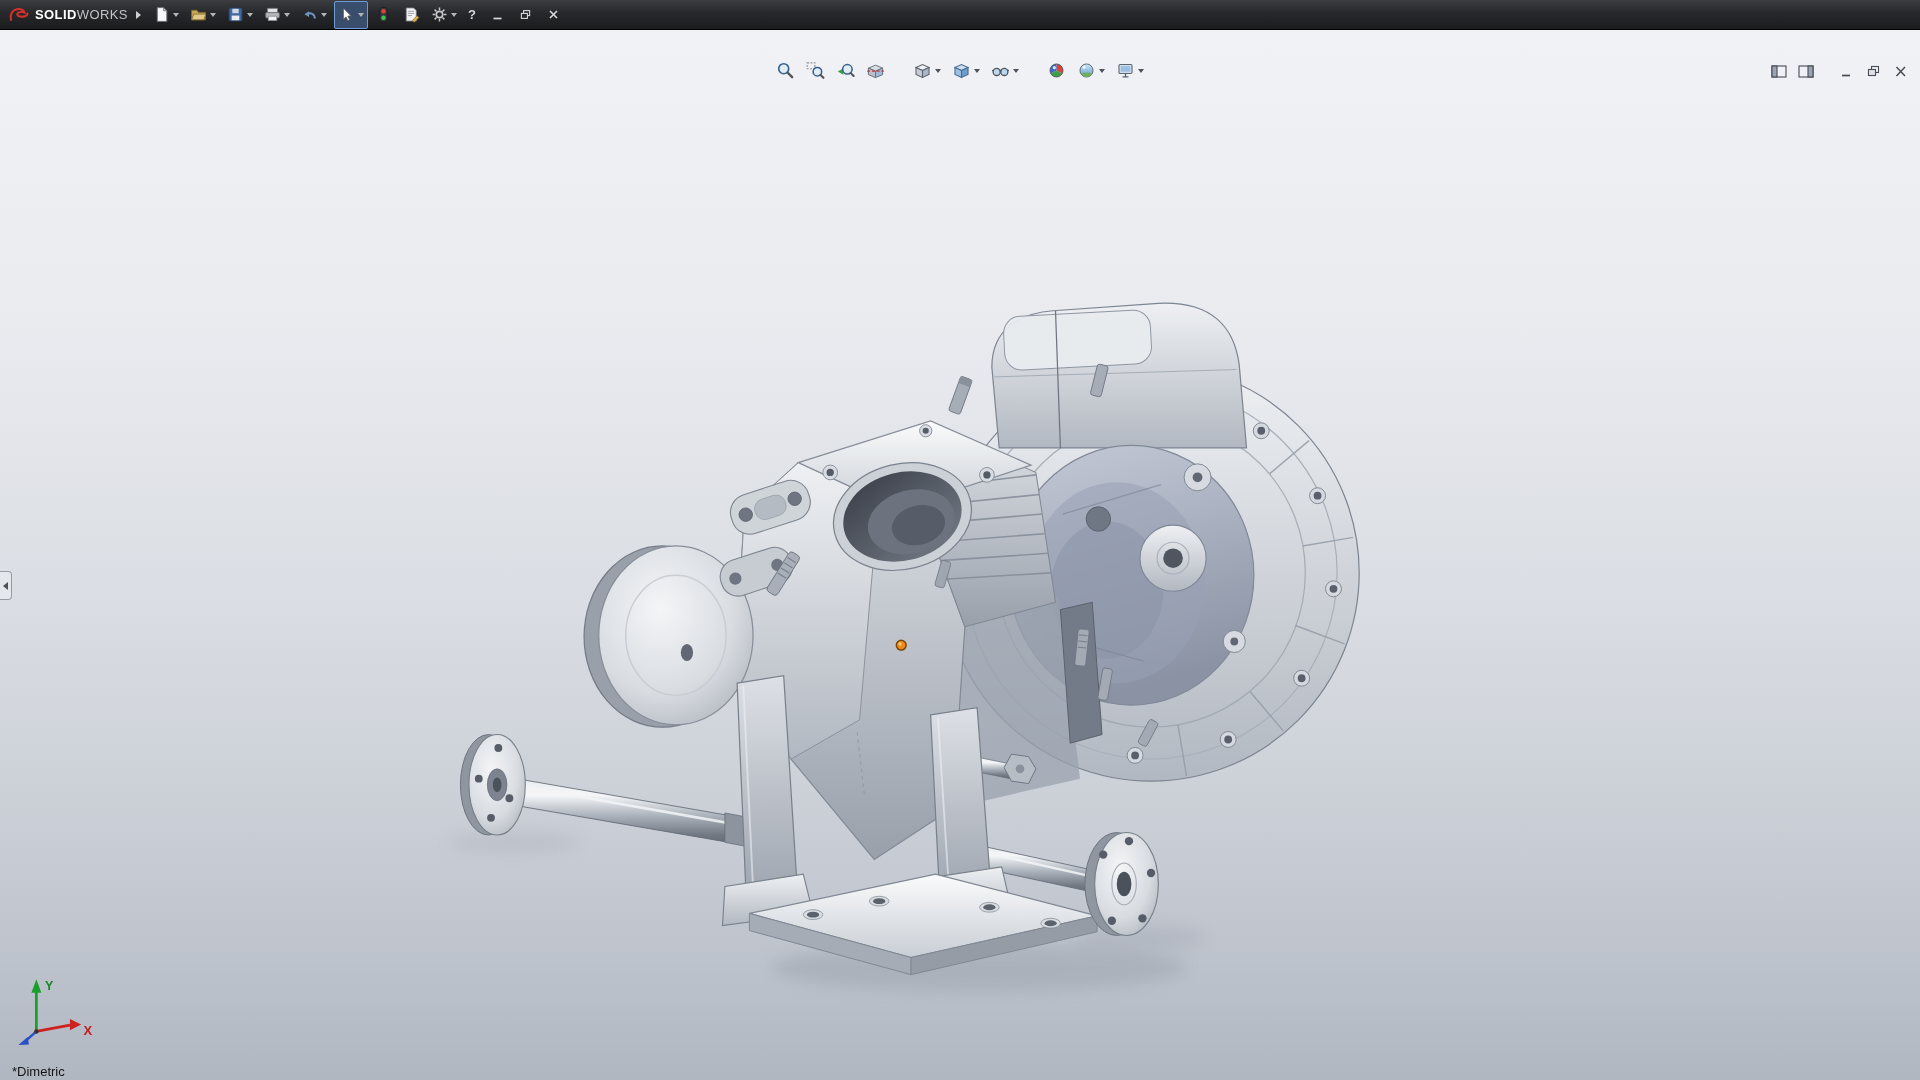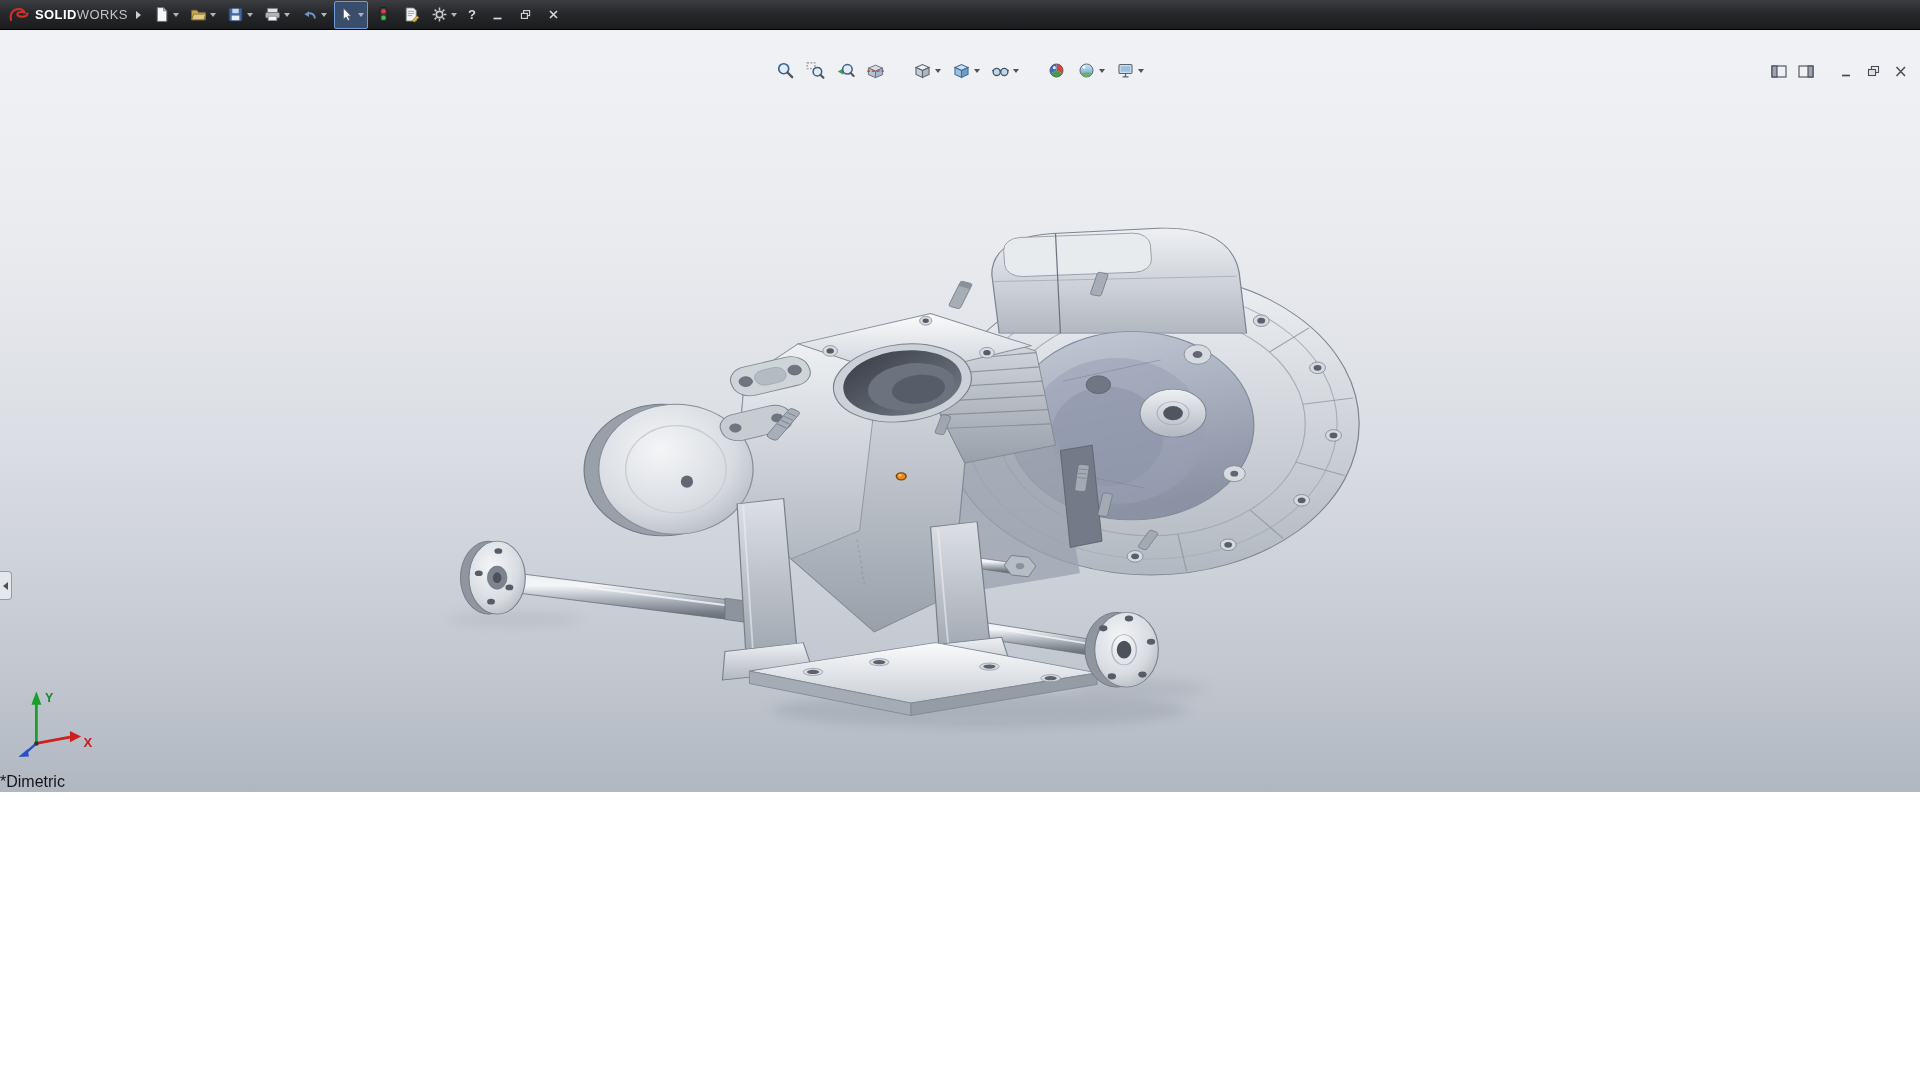--- a/index.html
+++ b/index.html
@@ -1,17 +1,17 @@
 <!DOCTYPE html>
 <html><head>
 <meta charset="utf-8">
 <style>
   html,body{margin:0;padding:0;width:1920px;height:1080px;overflow:hidden;
     font-family:"Liberation Sans","DejaVu Sans",sans-serif;}
-  .app{position:relative;width:1920px;height:792px;background:#6d28d9;}
+  .app{position:relative;width:1920px;height:1080px;background:#6d28d9;}
 
   
   .titlebar{position:relative;z-index:20;height:29px;display:flex;align-items:center;
     background:linear-gradient(180deg,#3c3d40 0%,#27282b 45%,#1b1c1e 100%);
     border-bottom:1px solid #000;color:#d8d9da;font-size:12px;}
   .brand{display:flex;align-items:center;gap:5px;padding:0 4px 0 8px;}
   .brand-text{font-size:13px;letter-spacing:.4px;white-space:nowrap;}
   .brand-text .b{font-weight:bold;color:#ffffff;}
   .brand-text .l{font-weight:normal;color:#c2c3c5;}
   .menu-arrow{width:0;height:0;border-top:4px solid transparent;border-bottom:4px solid transparent;
@@ -50,21 +50,21 @@
   
   .fm-tab{position:absolute;left:0;top:542px;width:11px;height:27px;background:#e4e7eb;
     border:1px solid #959ca6;border-left:none;border-radius:0 4px 4px 0;
     display:flex;align-items:center;justify-content:center;z-index:15;}
   .fm-tab .arr{width:0;height:0;border-top:4px solid transparent;border-bottom:4px solid transparent;
     border-right:5px solid #4d525a;}
 
   
   .triad{position:absolute;left:14px;bottom:26px;width:92px;height:80px;z-index:5;}
   .triad text{font-family:"Liberation Sans","DejaVu Sans",sans-serif;}
-  .view-label{position:absolute;left:0;bottom:1px;font-size:16px;color:#151515;z-index:5;}
+  .view-label{position:absolute;left:12px;bottom:1px;font-size:13px;color:#151515;z-index:5;}
 </style>
 </head>
 <body>
 
 <div class="app">
 
   <div class="titlebar">
     <div class="brand">
       <svg width="22" height="16" viewBox="0 0 22 16">
         <path d="M3,13 C1.5,8 4,3 9,2.2 C13,1.6 16,3.2 16.5,5.5 C14,4.4 10.5,4.8 9.5,6.6 C8.6,8.2 10.4,9.4 13,9.6 C16.4,9.9 19,8.8 19.6,6.4" fill="none" stroke="#d2302c" stroke-width="2.1" stroke-linecap="round"></path>

